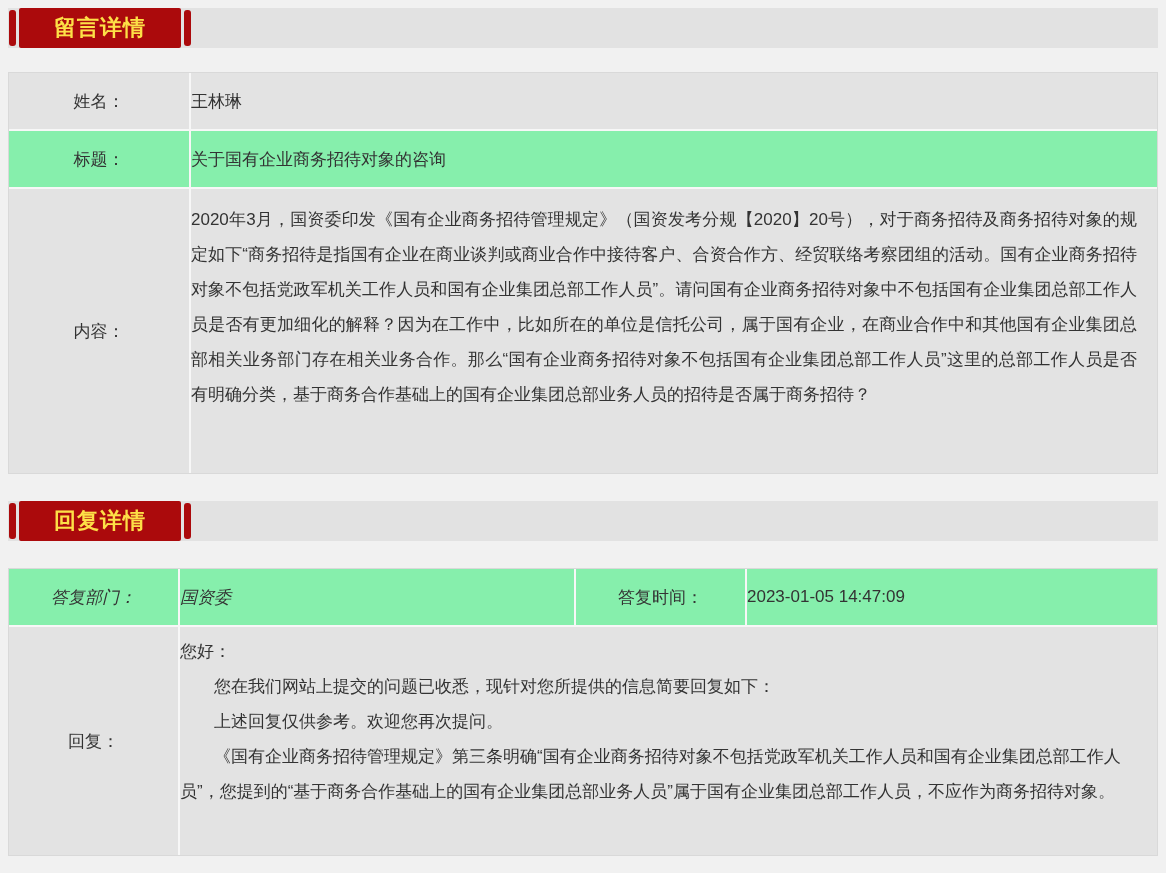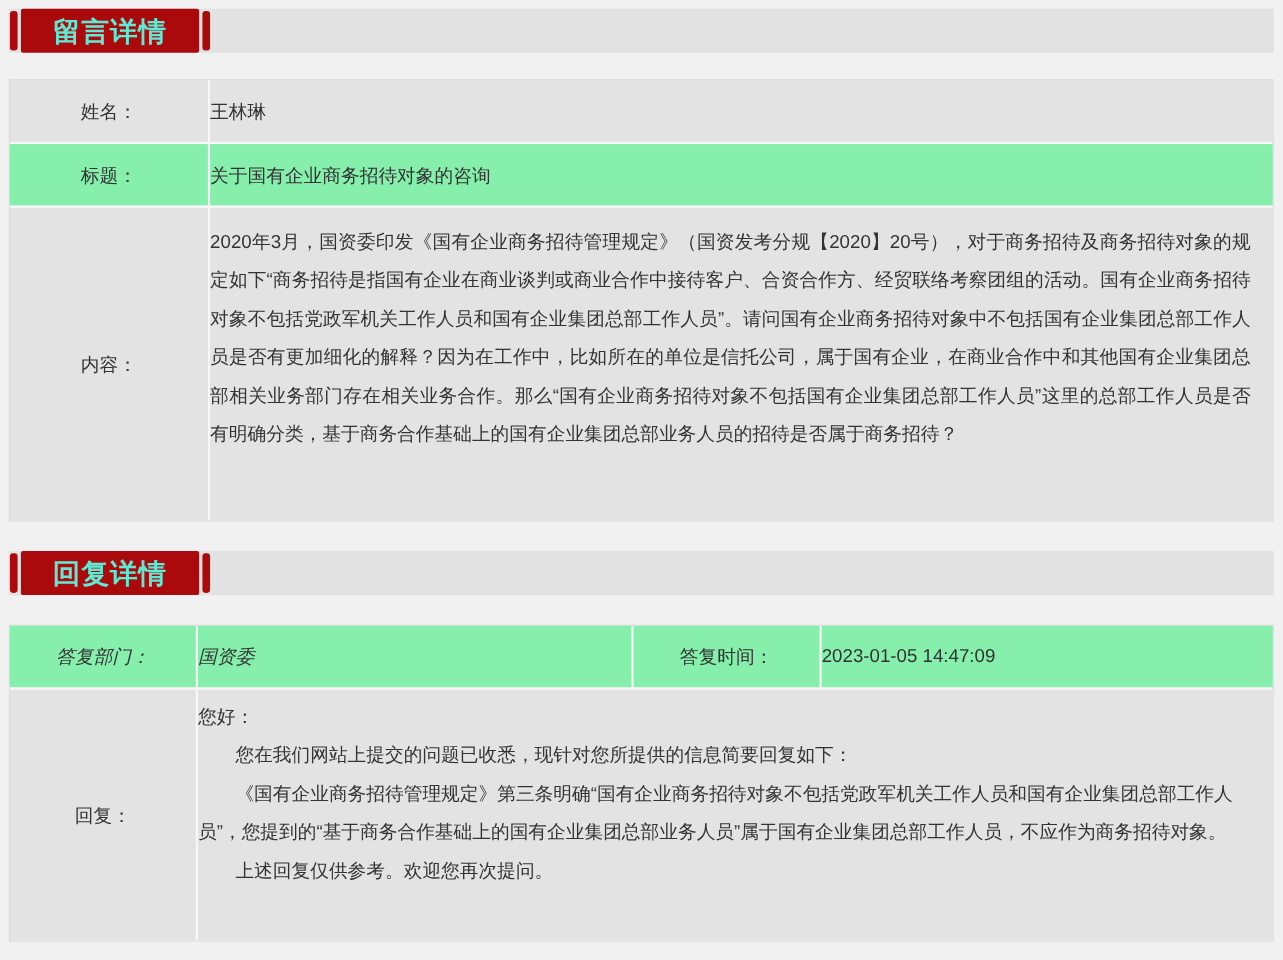--- a/index.html
+++ b/index.html
@@ -28,22 +28,22 @@
   .accent-bar.left  { margin-left: 1px; margin-right: 3px; }
   .accent-bar.right { margin-left: 3px; }
   .banner-block {
     width: 162px; height: 40px;
     background: #ab0a0c;
     border-radius: 2px;
     display: flex; align-items: center; justify-content: center;
     flex: 0 0 auto;
   }
   .banner-title {
-    color: #5eead4;
-    font-size: 25px;
+    color: #fde047;
+    font-size: 22px;
     font-weight: bold;
     letter-spacing: 1px;
   }
 
   .gap-24 { height: 24px; }
   .gap-27 { height: 27px; }
 
   
   .tbl {
     width: 1150px;
@@ -151,19 +151,19 @@
       <div class="cell-label lbl-dept">答复部门：</div>
       <div class="cell-value val-dept">国资委</div>
       <div class="cell-label lbl-time">答复时间：</div>
       <div class="cell-value val-time">2023-01-05 14:47:09</div>
     </div>
     <div class="row row-gray r-replybody">
       <div class="cell-label lbl-reply">回复：</div>
       <div class="cell-value reply-text">
         <p>您好：</p>
         <p class="indent">您在我们网站上提交的问题已收悉，现针对您所提供的信息简要回复如下：</p>
+        <p class="indent">上述回复仅供参考。欢迎您再次提问。</p>
         <p class="indent">《国有企业商务招待管理规定》第三条明确“国有企业商务招待对象不包括党政军机关工作人员和国有企业集团总部工作人员”，您提到的“基于商务合作基础上的国有企业集团总部业务人员”属于国有企业集团总部工作人员，不应作为商务招待对象。</p>
-        <p class="indent">上述回复仅供参考。欢迎您再次提问。</p>
       </div>
     </div>
   </div>
 
 </div>
 
 </body></html>

